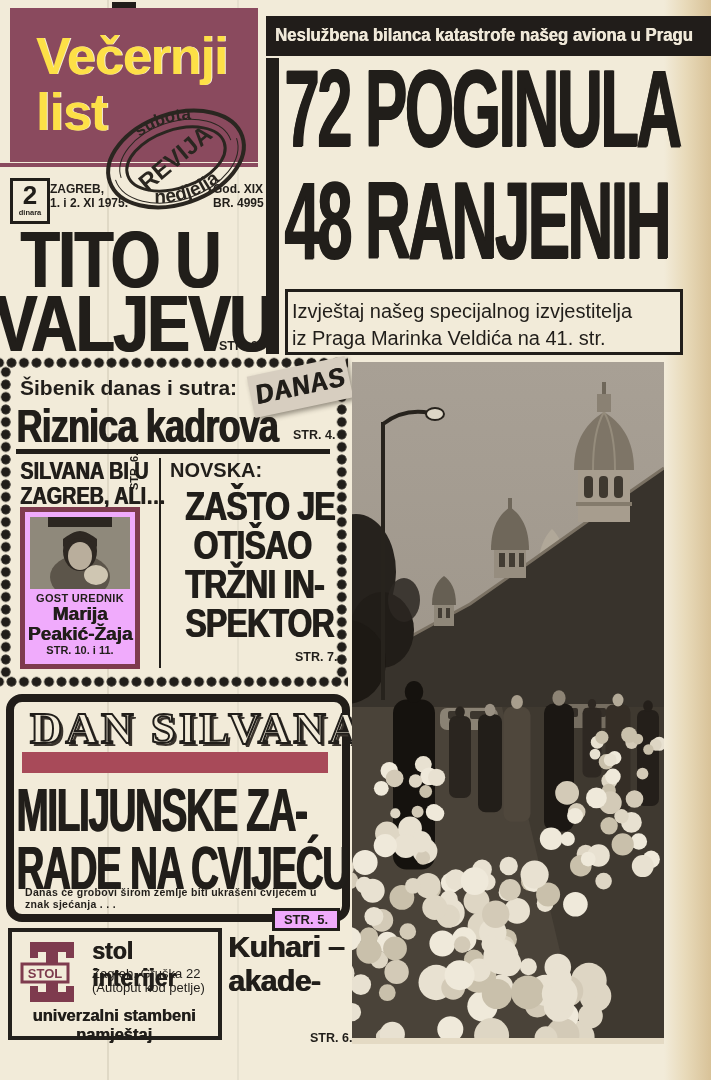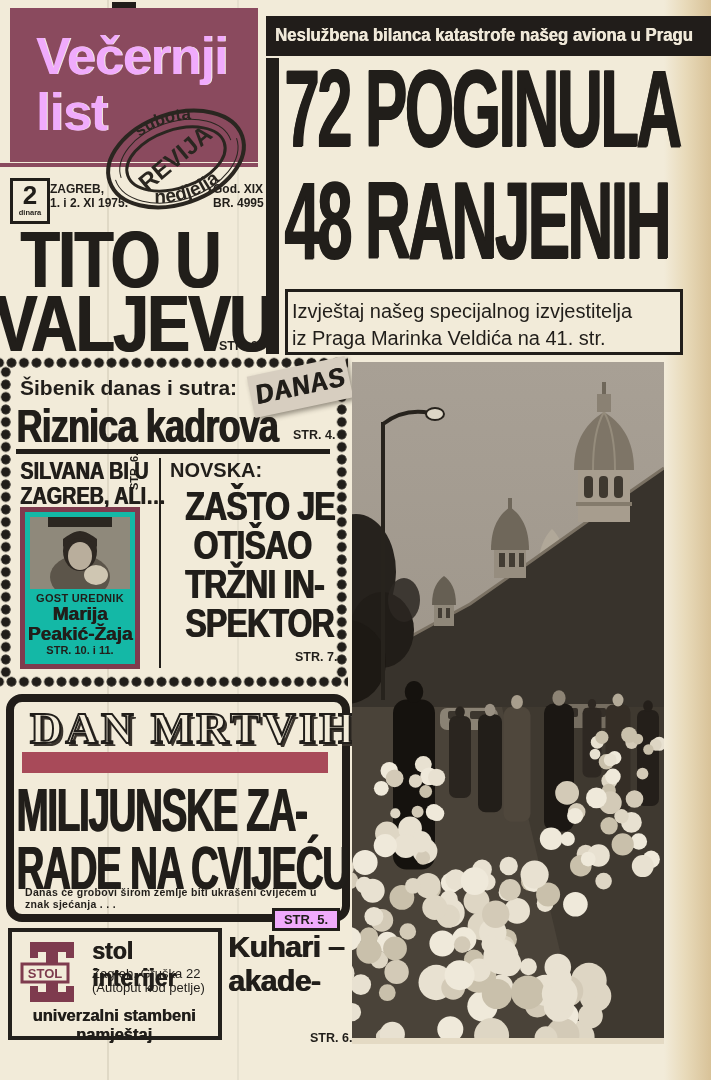--- a/index.html
+++ b/index.html
@@ -3,21 +3,21 @@
 <meta charset="utf-8">
 <style>
   html,body{margin:0;padding:0;background:#b9b2a4;}
   #page{
     position:relative;width:711px;height:1080px;margin:0 auto;
     background:#f2ebd9;overflow:hidden;
     font-family:"Liberation Sans",sans-serif;color:#211e1a;
   }
   .abs{position:absolute;}
   
-  .masthead{background:#8a4a5e;color:#f0abfc;}
+  .masthead{background:#8a4a5e;color:#fde047;}
   .masthead .t{font-weight:bold;font-size:52px;line-height:57px;letter-spacing:-1px;
     text-shadow:1px 0 0 #f3ecdc;}
   .pricebox{border:3px solid #211e1a;text-align:center;background:#f2ebd9;}
   .smallbold{font-weight:bold;font-size:12px;line-height:14px;}
   
   .huge{font-weight:bold;letter-spacing:-5px;font-size:118px;line-height:1;
     transform:scaleX(.54) scaleY(.92);transform-origin:left top;white-space:nowrap;
     text-shadow:2px 0 0 #211e1a,0 1px 0 #211e1a;}
   .tito{font-weight:bold;font-size:80px;line-height:1;letter-spacing:-2px;
     transform:scaleX(.8);transform-origin:left top;white-space:nowrap;
@@ -48,21 +48,21 @@
   .pgref{font-weight:bold;font-size:12.5px;}
   .kuhari{font-weight:bold;font-size:30px;line-height:34px;letter-spacing:-.5px;
     text-shadow:1px 0 0 #211e1a;}
   .frame-dark{border:8px solid #211d19;border-radius:16px;}
   .str5box{background:#f0abfc;border:3px solid #211e1a;text-align:center;
     font-weight:bold;font-size:13px;line-height:17px;}
   .danas{background:#d7cec0;transform:rotate(-12deg);box-shadow:2px 3px 5px rgba(40,33,25,.45);
     text-align:center;}
   .danas span{font-weight:bold;font-size:27px;letter-spacing:1px;transform:skewX(-6deg) scaleX(.9);
     display:inline-block;text-shadow:1px 0 0 #211e1a;}
-  .portrait-frame{border:5px solid #7e3b4e;background:#14b8a6;}
+  .portrait-frame{border:5px solid #7e3b4e;background:#f0abfc;}
   .fold{background:rgba(70,58,44,.10);}
 </style>
 </head>
 <body>
 
 <div id="page">
 
   <div class="abs fold" style="left:107px;top:0;width:2px;height:1080px;"></div>
   <div class="abs fold" style="left:237px;top:0;width:2px;height:1080px;opacity:.6;"></div>
   <div class="abs" style="left:112px;top:2px;width:24px;height:8px;background:#211e1a;"></div>
@@ -158,21 +158,21 @@
   <div class="abs" style="left:170px;top:459px;font-weight:bold;font-size:20px;">NOVSKA:</div>
   <div class="abs" style="left:168px;top:487px;width:168px;text-align:center;">
     <div class="zasto">ZAŠTO JE</div>
     <div class="zasto">OTIŠAO</div>
     <div class="zasto">TRŽNI IN-</div>
     <div class="zasto">SPEKTOR</div>
   </div>
   <div class="abs pgref" style="left:295px;top:650px;">STR. 7.</div>
 
   <div class="abs frame-dark" style="left:6px;top:694px;width:328px;height:212px;"></div>
-  <div class="abs banner-outline" style="left:30px;top:702px;">DAN MRTVIH</div>
+  <div class="abs banner-outline" style="left:30px;top:702px;">DAN SILVANA</div>
   <div class="abs" style="left:22px;top:752px;width:306px;height:21px;background:#a84a59;"></div>
   <div class="abs milijun" style="left:16px;top:779px;">MILIJUNSKE ZA-</div>
   <div class="abs milijun" style="left:16px;top:837px;">RADE NA CVIJEĆU</div>
   <div class="abs caption-bold" style="left:25px;top:886px;width:318px;">Danas će grobovi širom zemlje biti ukrašeni cvijećem u znak sjećanja . . .</div>
   <div class="abs str5box" style="left:272px;top:908px;width:62px;height:17px;">STR. 5.</div>
 
   <div class="abs" style="left:8px;top:928px;width:206px;height:104px;border:4px solid #23201c;background:#f2ebd9;">
     <svg class="abs" style="left:8px;top:8px;" width="64" height="64" viewBox="0 0 64 64">
       <g fill="#7e3b4e">
         <rect x="10" y="2" width="44" height="10"></rect>

